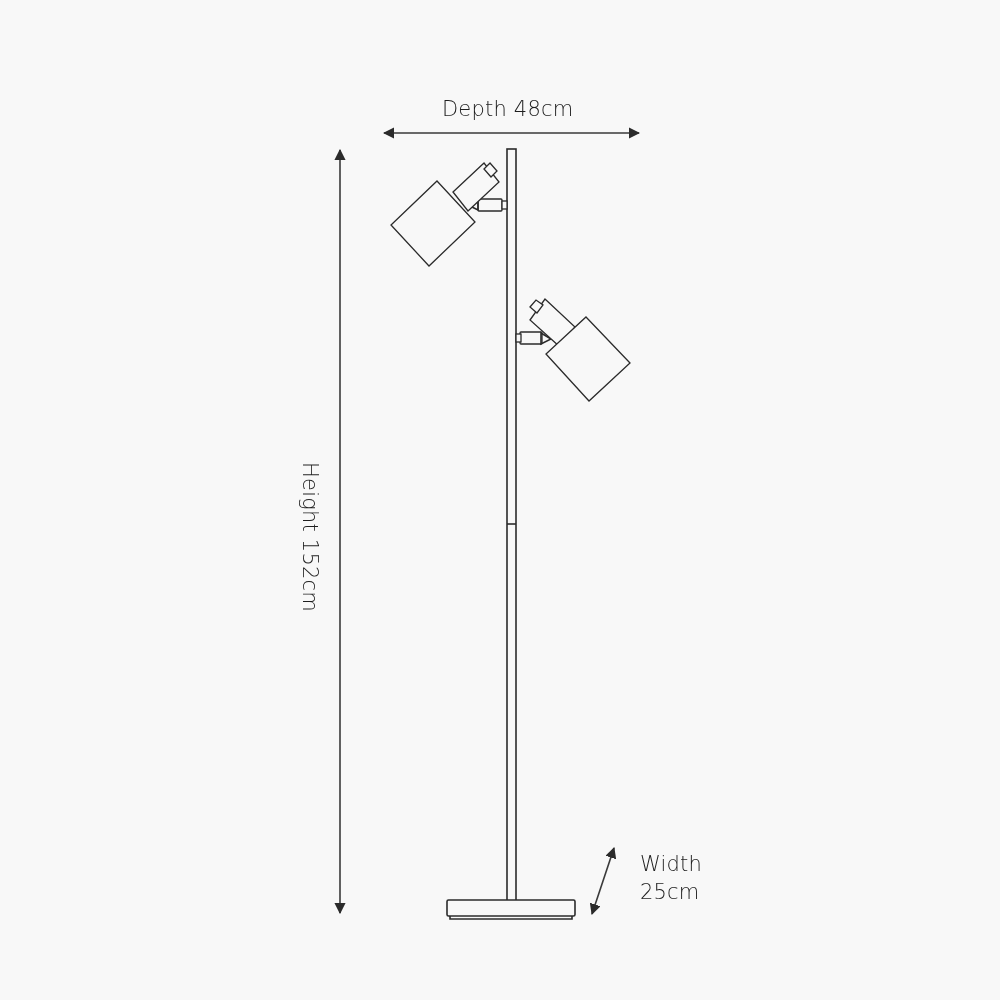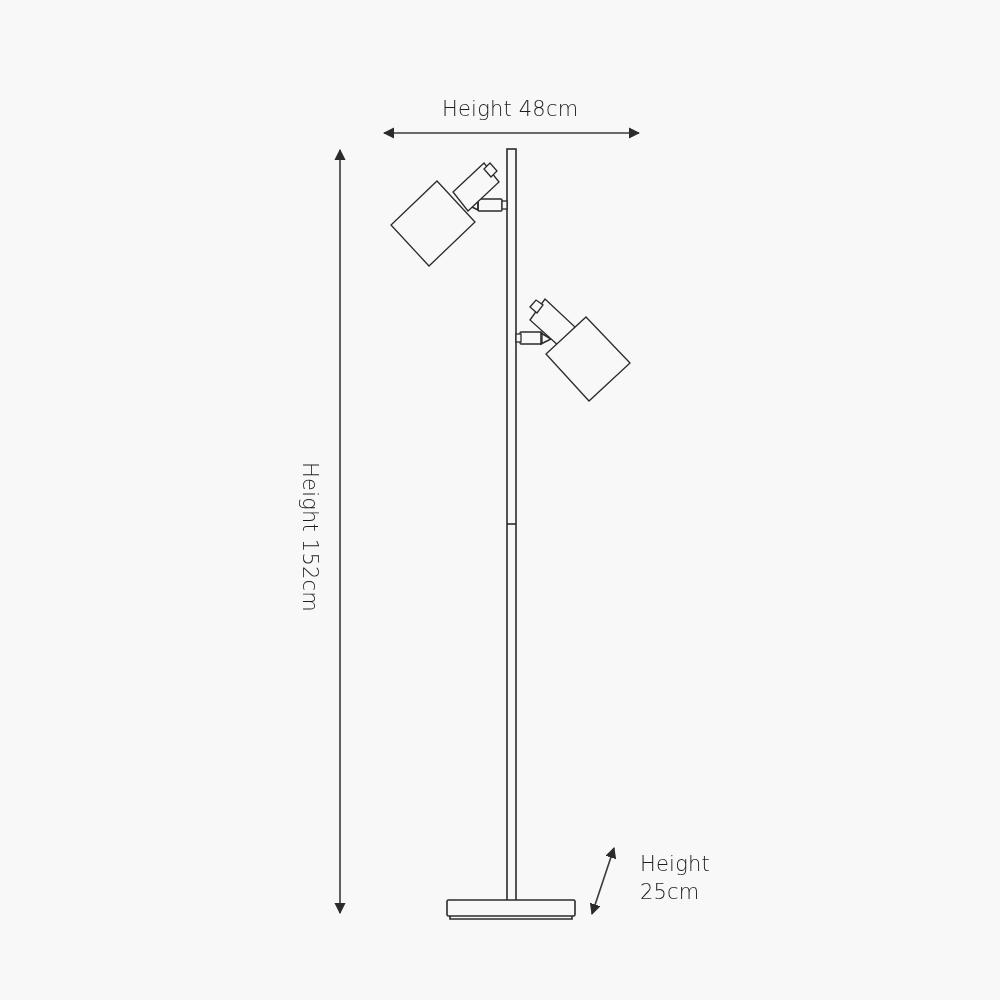--- a/index.html
+++ b/index.html
@@ -106,20 +106,20 @@
     <path class="line" d="M541 333 L551 339 L541 344 Z"></path>
 
     <polygon class="thin" points="530,320 545,299 575,327 560,347"></polygon>
 
     <polygon class="thin" points="530,307 536,300 543,305 537,313"></polygon>
 
     <polygon class="thin" points="586,317 630,363 589,401 546,354"></polygon>
   </g>
 </svg>
 
-<div id="width-label" class="label">Height 48cm</div>
+<div id="width-label" class="label">Depth 48cm</div>
 
 <div id="height-label" class="label">Height 152cm</div>
 
 <div id="depth-label" class="label">
-  <span>Height</span>
+  <span>Width</span>
   <span>25cm</span>
 </div>
 
 </body></html>

